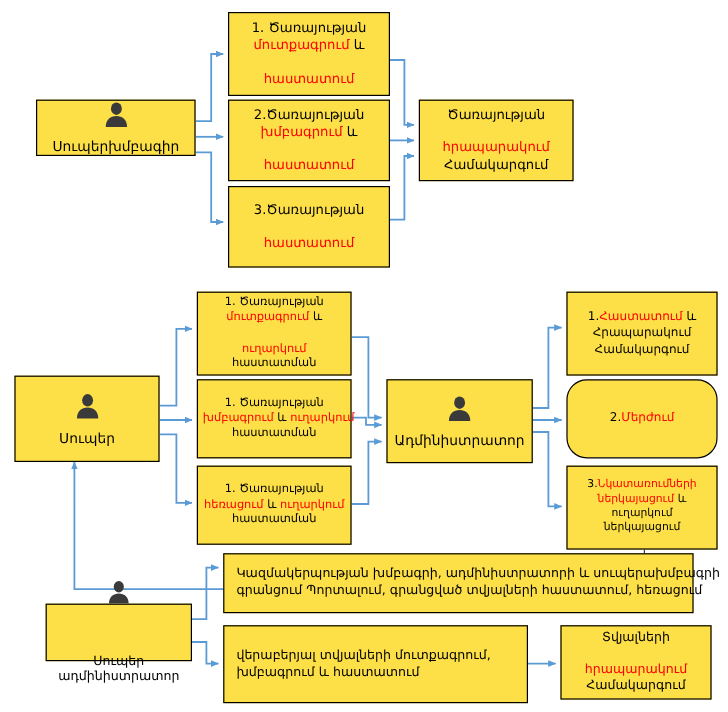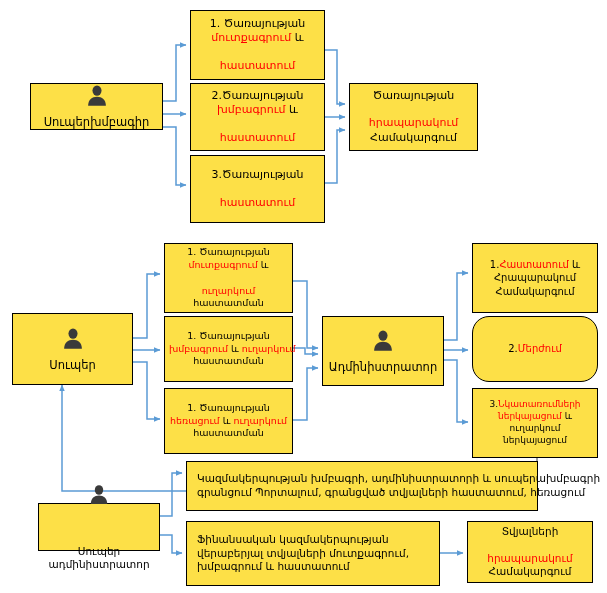--- a/index.html
+++ b/index.html
@@ -260,21 +260,21 @@
       </span>
       <span class="ln">
         <span class="red">ներկայացում</span>
         <span>և</span>
       </span>
       <span class="ln">ուղարկում</span>
       <span class="ln">ներկայացում</span>
     </span>
   </div>
 
-  <div class="node txt-left" style="left:186px; top:461px; width:352px; height:50px; font-size:10.5px; align-items:flex-start;">
+  <div class="node txt-left" style="left:186px; top:461px; width:392px; height:50px; font-size:10.5px; align-items:flex-start;">
     <span class="lines">
       <span class="ln">Կազմակերպության խմբագրի, ադմինիստրատորի և սուպերախմբագրի</span>
       <span class="ln">գրանցում Պորտալում, գրանցված տվյալների հաստատում, հեռացում</span>
     </span>
   </div>
 
   <div class="node actor" style="left:38px; top:503px; width:122px; height:48px; font-size:10.5px;gap:32px;">
     <span class="avatar">
       <svg width="24" height="24" viewBox="0 0 24 24" aria-hidden="true">
         <ellipse cx="12" cy="7" rx="4.2" ry="4.8" fill="#3a3a3a"></ellipse>
@@ -282,21 +282,20 @@
       </svg>
     </span>
     <span class="label">
       <span class="ln">Սուպեր</span>
       <span class="ln">ադմինիստրատոր</span>
     </span>
   </div>
 
   <div class="node txt-left" style="left:186px; top:521px; width:254px; height:65px; font-size:10.5px; align-items:flex-start;">
     <span class="lines">
-      <span class="ln">Ֆինանսական կազմակերպության</span>
       <span class="ln">վերաբերյալ տվյալների մուտքագրում,</span>
       <span class="ln">խմբագրում և հաստատում</span>
     </span>
   </div>
 
   <div class="node" style="left:467px; top:521px; width:126px; height:62px; font-size:10.5px;">
     <span class="lines">
       <span class="ln">Տվյալների</span>
       <span class="ln red">հրապարակում</span>
       <span class="ln">Համակարգում</span>

